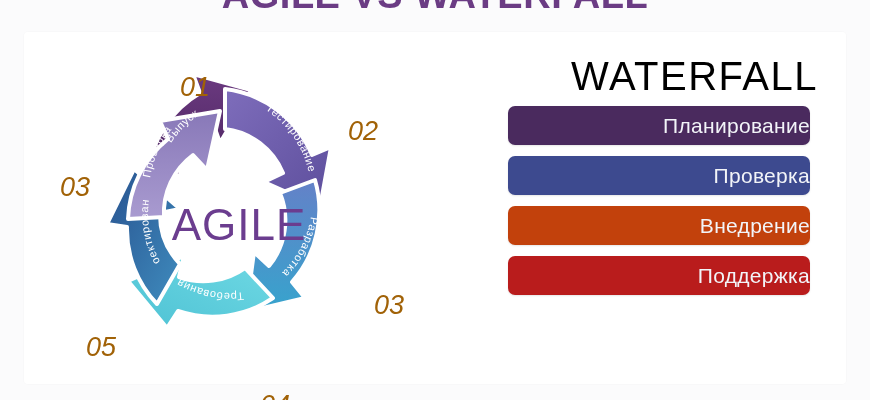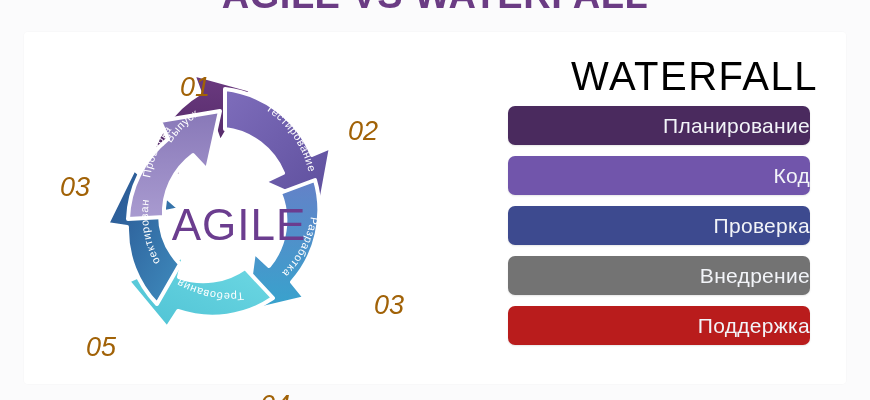--- a/index.html
+++ b/index.html
@@ -190,27 +190,24 @@
     <div class="step-num n05">05</div>
     <div class="step-num n06">03</div>
   </div>
 
   <div class="wf-panel">
     <div class="wf-title">WATERFALL</div>
     <div class="wf-list" id="wf-list">
         <div class="wf-bar" style="background: rgb(74, 42, 94);">
           <span>Планирование</span>
         </div>
-        <div class="wf-bar" style="background: rgb(113, 85, 171);">
-          <span>Код</span>
-        </div>
         <div class="wf-bar" style="background: rgb(61, 74, 143);">
           <span>Проверка</span>
         </div>
-        <div class="wf-bar" style="background: #737373;">
+        <div class="wf-bar" style="background: #c2410c;">
           <span>Внедрение</span>
         </div>
         <div class="wf-bar" style="background: #b91c1c;">
           <span>Поддержка</span>
         </div>
       </div>
   </div>
 
 </div>
 

